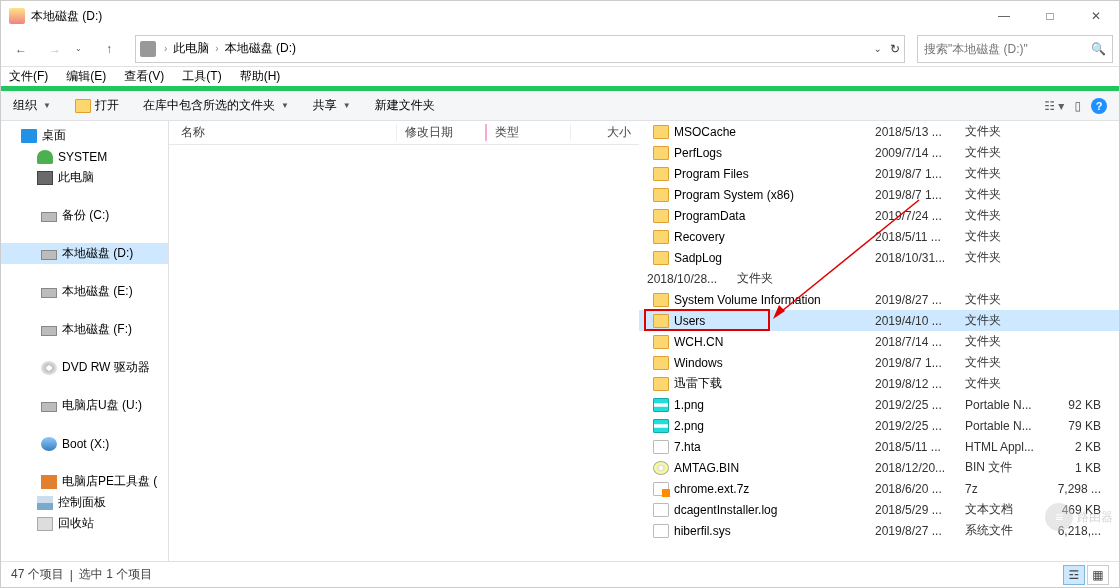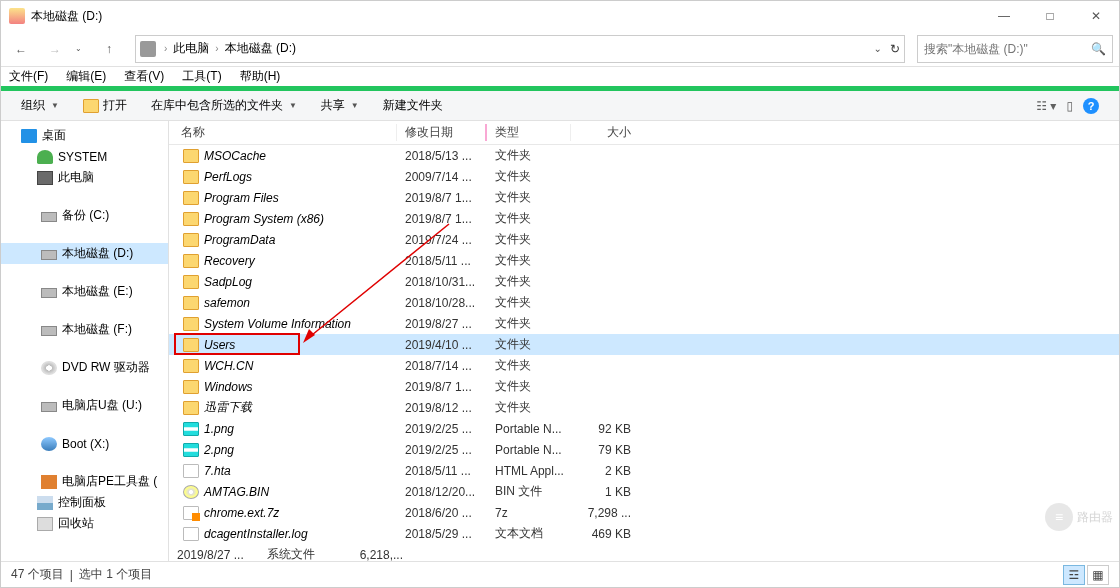--- a/index.html
+++ b/index.html
@@ -15,51 +15,51 @@
   .dropdown-tiny { width: 14px; font-size: 8px; color: #555; }
   .breadcrumb { flex: 1; height: 28px; border: 1px solid #ccc; display: flex; align-items: center; padding: 0 4px; gap: 4px; margin: 0 6px; position: relative; }
   .breadcrumb .bc-icon { width: 16px; height: 16px; background: #999; border-radius: 2px; margin-right: 2px; }
   .breadcrumb .sep { color: #888; font-size: 10px; padding: 0 2px; }
   .bc-drop { position: absolute; right: 22px; font-size: 10px; color: #555; }
   .bc-refresh { position: absolute; right: 4px; color: #333; }
   .searchbox { width: 196px; height: 28px; border: 1px solid #ccc; display: flex; align-items: center; padding: 0 6px; color: #888; }
   .searchbox input { border: none; outline: none; flex: 1; font-size: 12px; color: #888; }
   .menubar { height: 24px; display: flex; align-items: center; padding: 0 8px; gap: 18px; border-bottom: 5px solid #22c55e; }
   .menubar span { cursor: default; }
-  .toolbar { height: 30px; display: flex; align-items: center; padding: 0 14px; gap: 12px; background: #f5f6f7; border-bottom: 1px solid #e1e1e1; }
+  .toolbar { height: 30px; display: flex; align-items: center; padding: 0 6px; gap: 12px; background: #f5f6f7; border-bottom: 1px solid #e1e1e1; }
   .toolbar .t-item { display: flex; align-items: center; gap: 4px; padding: 0 6px; }
   .toolbar .t-drop { font-size: 8px; color: #555; margin-left: 2px; }
   .tb-icon.open { width: 16px; height: 14px; background: #fcd770; border: 1px solid #e0a030; border-radius: 1px; }
   .tb-right { margin-left: auto; display: flex; align-items: center; gap: 10px; padding-right: 6px; color: #606060; }
   .body-area { flex: 1; display: flex; min-height: 0; position: relative; }
   .sidebar { width: 168px; border-right: 1px solid #e1e1e1; padding-top: 4px; overflow: hidden; }
   .tree-item { display: flex; align-items: center; height: 21px; padding-left: 20px; gap: 5px; white-space: nowrap; }
   .tree-item.level2 { padding-left: 36px; }
   .tree-item.level3 { padding-left: 40px; margin-top: 17px; }
   .tree-item.selected { background: #cde8ff; }
   .ti-icon { width: 16px; height: 14px; flex-shrink: 0; }
   .ti-icon.desktop { background: #2291e6; border-radius: 1px; }
   .ti-icon.pc { background: #6a6a6a; border: 1px solid #444; }
   .ti-icon.user { background: #4caf50; border-radius: 50% 50% 10% 10%; }
   .ti-icon.drive { background: #bcbcbc; border: 1px solid #888; height: 10px; margin-top: 2px; }
   .ti-icon.dvd { background: radial-gradient(#fff 25%, #bbb 28%, #ddd 60%); border-radius: 50%; height: 14px; }
   .ti-icon.boot { background: linear-gradient(#8ec9ff,#3a7dbb); border-radius: 50%; height: 14px; }
   .ti-icon.tool { background: #e08030; }
   .ti-icon.panel { background: linear-gradient(#cde 50%,#7ac 50%); }
   .ti-icon.recycle { background: #ddd; border: 1px solid #aaa; }
-  .content { flex: 1; display: flex; flex-direction: column; min-width: 0; }
+  .content { flex: 1; display: flex; flex-direction: row; min-width: 0; }
   .headers { height: 24px; display: flex; align-items: center; border-bottom: 1px solid #e8e8e8; color: #444; }
   .col-name { width: 228px; padding-left: 12px; border-right: 1px solid #eee; }
   .col-date { width: 90px; padding-left: 8px; border-right: 2px solid #f9a8d4; }
   .col-type { width: 84px; padding-left: 8px; border-right: 1px solid #eee; }
   .col-size { width: 68px; padding-left: 8px; text-align: right; padding-right: 8px; }
   .filelist { flex: 1; overflow: hidden; position: relative; }
   .row { height: 21px; display: flex; align-items: center; white-space: nowrap; }
   .row.selected { background: #cde8ff; }
-  .row .rn { width: 228px; padding-left: 14px; display: flex; align-items: center; gap: 5px; font-style: italic; }
+  .row .rn { width: 228px; padding-left: 14px; display: flex; align-items: center; gap: 5px; }
   .row .rd { width: 90px; padding-left: 8px; color: #333; }
   .row .rt { width: 84px; padding-left: 8px; color: #333; overflow: hidden; text-overflow: ellipsis; }
   .row .rs { width: 68px; text-align: right; padding-right: 8px; color: #333; }
   .f-icon { width: 16px; height: 14px; background: #fcd770; border: 1px solid #e0a030; border-radius: 1px; flex-shrink: 0; }
   .f-icon.png { background: linear-gradient(#2dd 30%, #fff 40%, #fff 60%, #2dd 70%); border: 1px solid #1aa; }
   .f-icon.hta { background: #fff; border: 1px solid #bbb; }
   .f-icon.bin { background: radial-gradient(#fff 20%, #ddd 25%, #ff8 60%); border: 1px solid #aaa; border-radius:50%; }
   .f-icon.sevenz { background: #fff; border: 1px solid #bbb; position: relative; }
   .f-icon.sevenz::after { content: ''; position: absolute; right: -2px; bottom: -2px; width: 8px; height: 8px; background: #ff8c00; }
   .f-icon.log { background: #fff; border: 1px solid #bbb; }
@@ -263,24 +263,20 @@
         <div class="row">
           <div class="rn">
             <span class="f-icon "></span>
             <span>SadpLog</span>
           </div>
           <div class="rd">2018/10/31...</div>
           <div class="rt">文件夹</div>
           <div class="rs"></div>
         </div>
         <div class="row">
-          <div class="rn">
-            <span class="f-icon "></span>
-            <span>safemon</span>
-          </div>
           <div class="rd">2018/10/28...</div>
           <div class="rt">文件夹</div>
           <div class="rs"></div>
         </div>
         <div class="row">
           <div class="rn">
             <span class="f-icon "></span>
             <span>System Volume Information</span>
           </div>
           <div class="rd">2019/8/27 ...</div>
@@ -371,20 +367,24 @@
         <div class="row">
           <div class="rn">
             <span class="f-icon log"></span>
             <span>dcagentInstaller.log</span>
           </div>
           <div class="rd">2018/5/29 ...</div>
           <div class="rt">文本文档</div>
           <div class="rs">469 KB</div>
         </div>
         <div class="row">
+          <div class="rn">
+            <span class="f-icon sys"></span>
+            <span>hiberfil.sys</span>
+          </div>
           <div class="rd">2019/8/27 ...</div>
           <div class="rt">系统文件</div>
           <div class="rs">6,218,...</div>
         </div>
         <div class="annot-box" style="left: 5px; top: 188px; width: 126px; height: 22px;"></div>
         <svg class="arrow-svg" width="160" height="130" style="left: 130px; top: 74px;">
           <line x1="150" y1="5" x2="8" y2="120" stroke="#e00000" stroke-width="1.5"></line>
           <polygon points="4,124 16,116 10,110" fill="#e00000"></polygon>
         </svg>
       </div>

